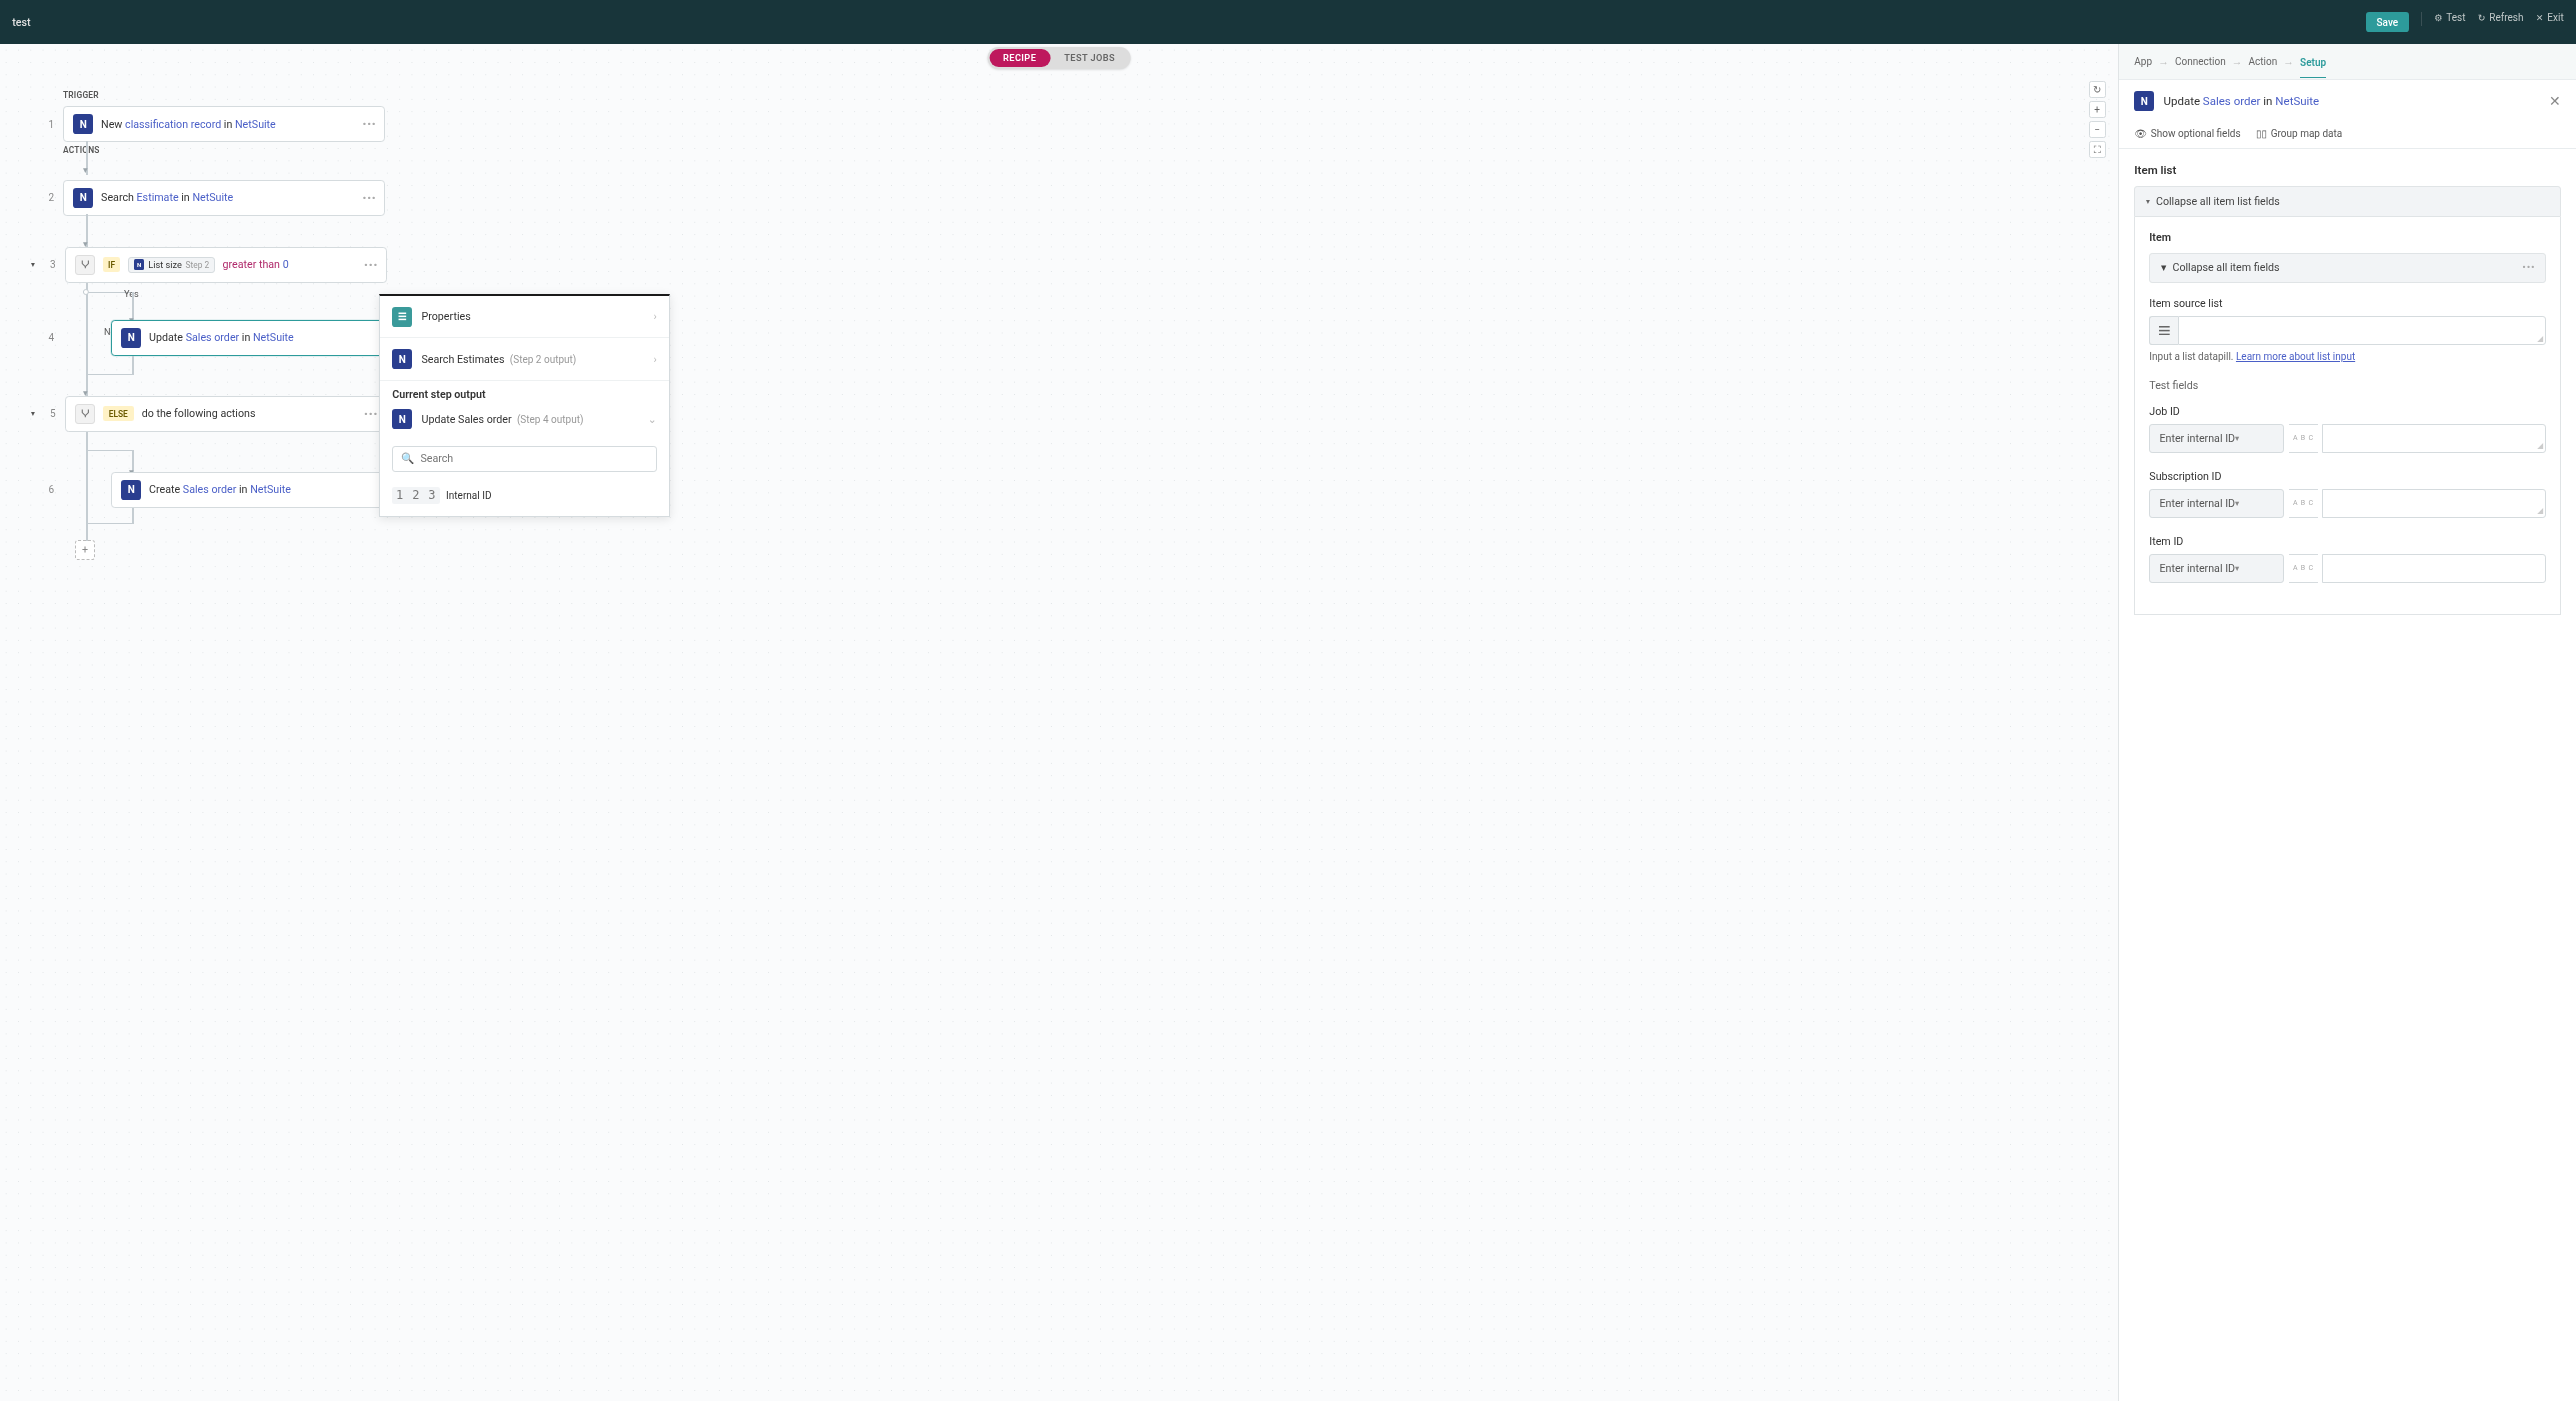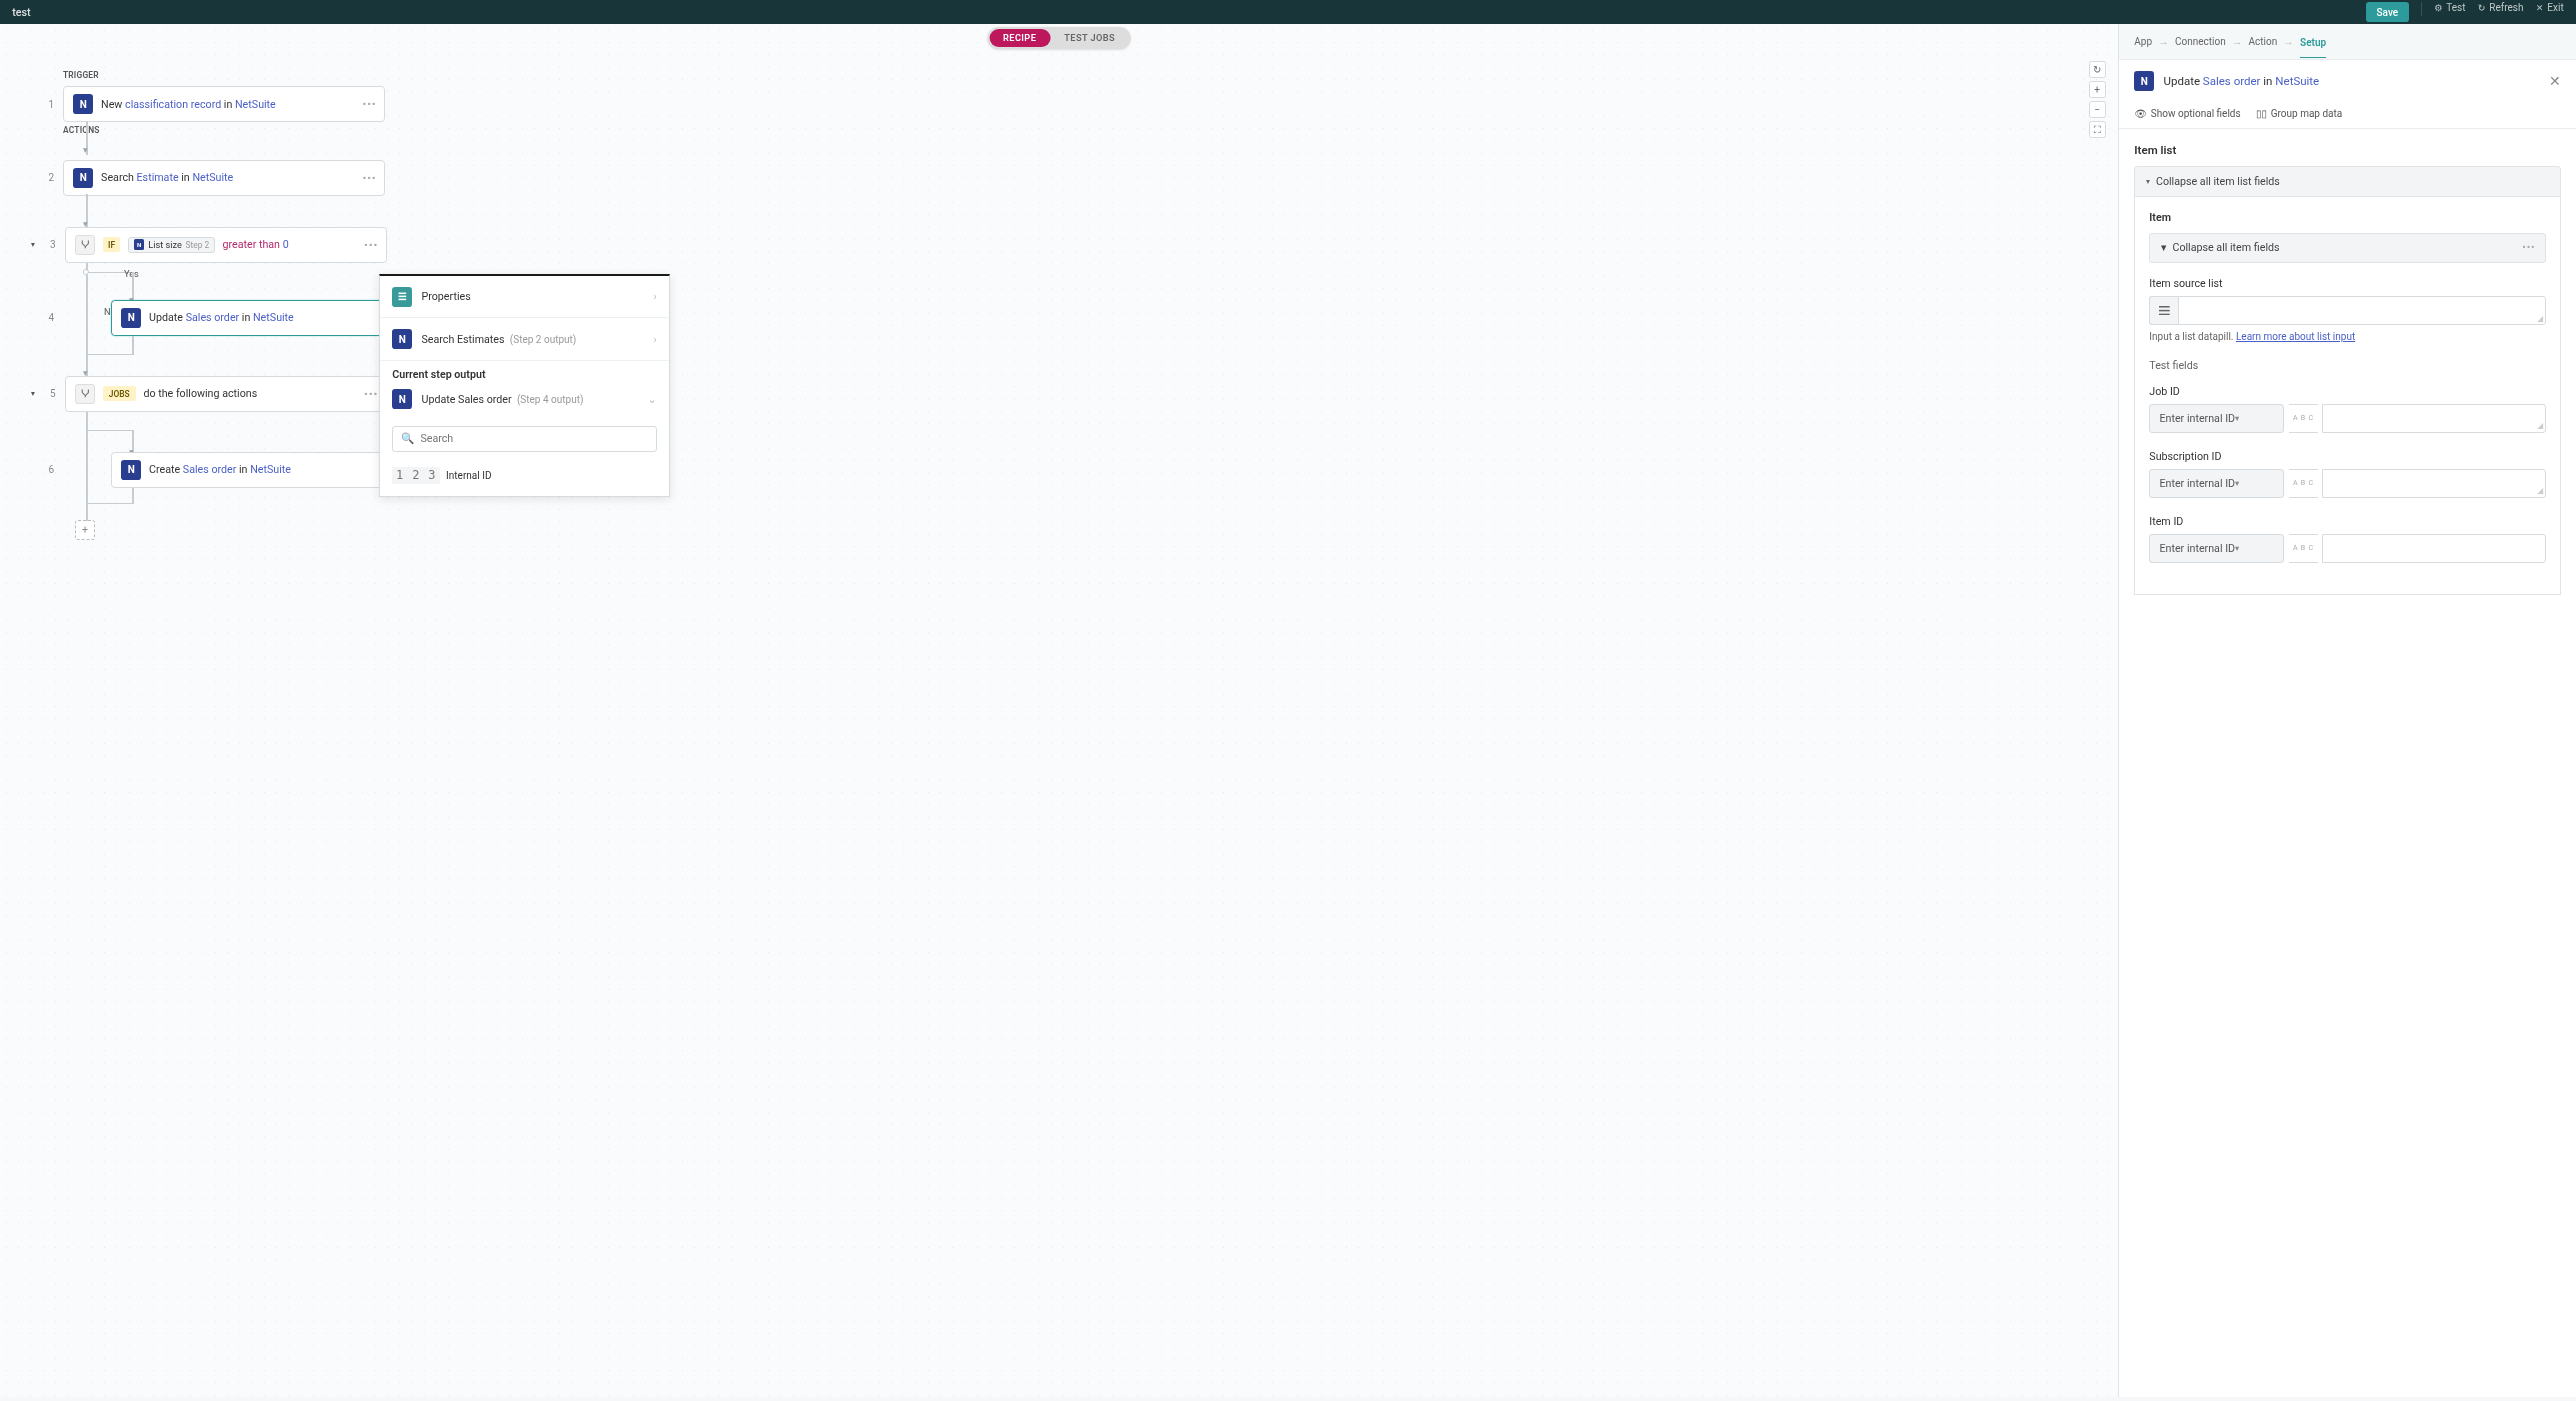--- a/index.html
+++ b/index.html
@@ -1,17 +1,17 @@
 <!DOCTYPE html>
 <html style="font-size:12.3px"><head>
 <meta charset="utf-8">
 <style>
 *{box-sizing:border-box;margin:0;padding:0;font-family:-apple-system,BlinkMacSystemFont,"Segoe UI",Roboto,sans-serif}
 body{background:#f5f7f8;color:#333;font-size:10.7px;overflow:hidden;height:100vh}
-.topbar{background:#18353a;height:24px;display:flex;align-items:center;justify-content:space-between;padding:0 12.3px;color:#fff}
+.topbar{background:#18353a;height:44px;display:flex;align-items:center;justify-content:space-between;padding:0 12.3px;color:#fff}
 .topbar-title{font-size:10.7px;font-weight:500;color:#e0e0e0}
 .topbar-actions{display:flex;align-items:flex-start;gap:12.3px}
 .btn-save{background:#2d9b9b;color:#fff;border:none;padding:4.6px 10.7px;border-radius:3.1px;font-size:10px;font-weight:500;cursor:pointer}
 .topbar-sep{width:0.8px;height:14px;background:#3a5055}
 .topbar-link{color:#c0c8c8;font-size:10px;display:flex;align-items:center;gap:3.8px;cursor:pointer}
 .topbar-icon{font-size:9.2px}
 .main{display:flex;height:calc(100vh - 28px)}
 .canvas-area{flex:1;position:relative;background:#fafbfc;background-image:radial-gradient(#e0e4e6 0.8px,transparent 0.8px);background-size:12.3px 12.3px;overflow:hidden}
 .mode-tabs{position:absolute;top:3.1px;left:50%;transform:translateX(-50%);background:#ddd;border-radius:15.3px;display:flex;padding:1.5px;box-shadow:0 0.8px 2.3px rgba(0,0,0,0.15)}
 .mode-tab{padding:3.8px 14px;border-radius:14px;font-size:9.2px;font-weight:600;letter-spacing:0.4px;cursor:pointer;color:#666}
@@ -210,21 +210,21 @@
 
       <div class="step-row">
         <div class="step-caret">▾</div>
         <div class="step-num">5</div>
         <div class="step-card">
           <div class="cond-icon">
               <svg width="10.7" height="10.7" viewBox="0 0 14 14">
                 <path d="M3 2v4l4 4v2M11 2v4l-4 4" stroke="#777" stroke-width="1.5" fill="none"></path>
               </svg>
             </div>
-          <div class="else-badge">JOBS</div>
+          <div class="else-badge">ELSE</div>
           <div class="step-text">do the following actions</div>
           <div class="step-menu">•••</div>
         </div>
       </div>
 
       <div style="position:relative;height:40px">
         <div style="position:absolute;left:55px;top:0;bottom:-69px;width:1.5px;background:#c5cdd2"></div>
         <div style="position:absolute;left:55px;top:18.4px;width:48px;height:1.5px;background:#c5cdd2"></div>
         <div style="position:absolute;left:101px;top:18.4px;bottom:-3.1px;width:1.5px;background:#c5cdd2"></div>
         <div style="position:absolute;left:98px;bottom:-5.4px;color:#9aa4aa;font-size:9.2px">▾</div>

